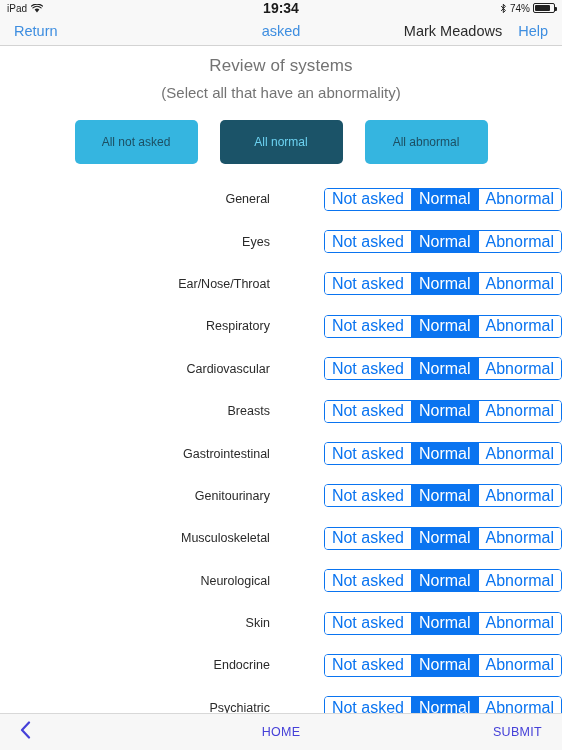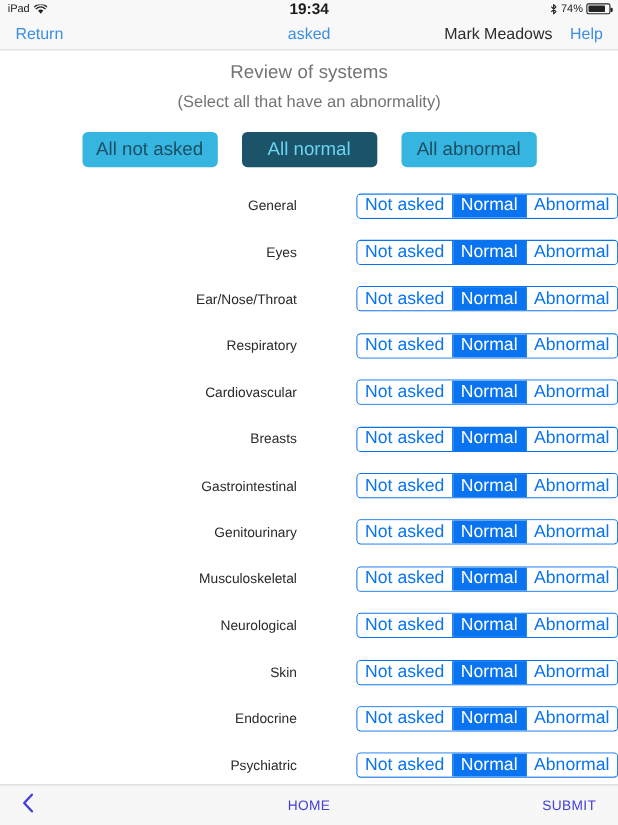--- a/index.html
+++ b/index.html
@@ -149,24 +149,24 @@
 
   
   .bulk-row {
     display: flex;
     justify-content: center;
     gap: 22px;
     margin-top: 19px;
   }
   .bulk-btn {
     width: 123px;
-    height: 32px;
+    height: 44px;
     border-radius: 5px;
     border: none;
-    font-size: 17px;
+    font-size: 12px;
     font-family: "Liberation Sans", sans-serif;
     cursor: pointer;
     display: flex;
     align-items: center;
     justify-content: center;
     padding: 0;
   }
   .bulk-btn.light {
     background: #35b5e0;
     color: #1c4f63;

